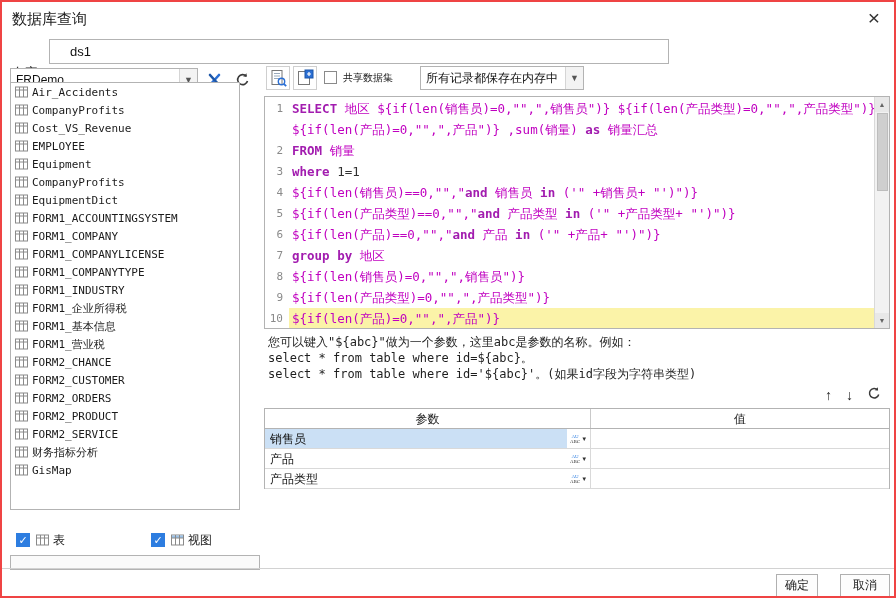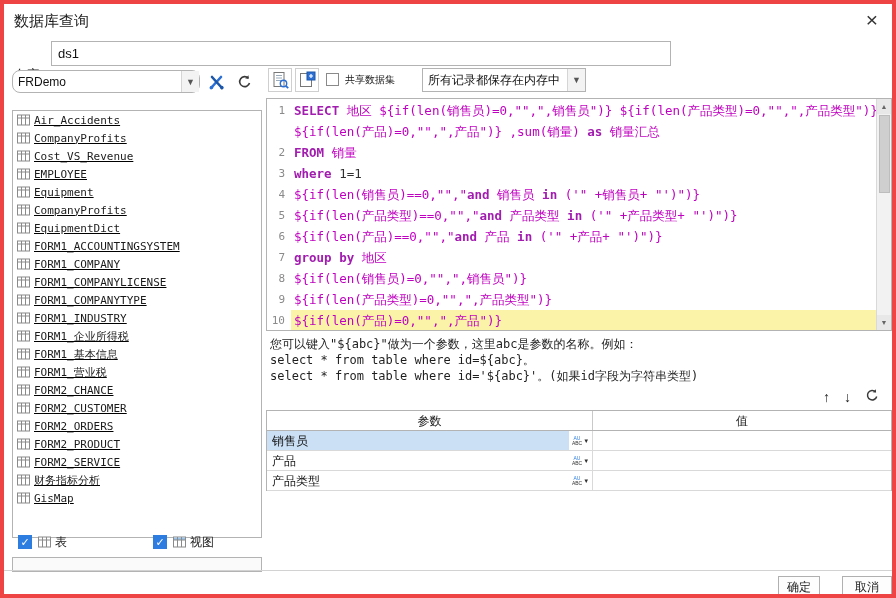--- a/index.html
+++ b/index.html
@@ -1,36 +1,36 @@
 <!DOCTYPE html>
 <html><head>
 <meta charset="utf-8">
 <style>
   * { margin:0; padding:0; box-sizing:border-box; }
   html,body { background:#e9e9e9; font-family:"Liberation Sans", sans-serif; }
-  .dialog { position:relative; width:896px; height:598px; background:#ffffff; border:4px solid #ef4444; overflow:hidden; }
+  .dialog { position:relative; width:896px; height:598px; background:#ffffff; border:2px solid #ef4444; overflow:hidden; }
 
   
   .title { position:absolute; left:10px; top:8px; font-size:15px; color:#1b1b1b; }
   .close { position:absolute; right:14px; top:4px; font-size:21px; color:#333; cursor:pointer; line-height:24px; }
 
   
   .name-label { position:absolute; left:10px; top:42px; font-size:13px; color:#1b1b1b;margin-top:20px; }
-  .name-input { position:absolute; left:47px; top:37px; width:620px; height:25px; border:1px solid #b3b3b3; font-size:13px; padding-left:6px; font-family:"Liberation Sans",sans-serif; color:#111; }
+  .name-input { position:absolute; left:47px; top:37px; width:620px; height:25px; border:1px solid #b3b3b3; font-size:13px; padding-left:20px; font-family:"Liberation Sans",sans-serif; color:#111; }
 
   
   .combo { position:absolute; display:flex; align-items:center; border:1px solid #b3b3b3; background:#fff; font-size:12px; color:#111; cursor:pointer; }
   .combo .combo-text { flex:1; padding-left:5px; white-space:nowrap; overflow:hidden; }
   .combo .combo-arrow { width:18px; text-align:center; color:#555; font-size:9px; border-left:1px solid #d5d5d5; align-self:stretch; display:flex; align-items:center; justify-content:center; background:#f3f3f3; }
-  .ds-combo { left:8px; top:66px; width:188px; height:23px;border-radius:8px; }
+  .ds-combo { left:8px; top:66px; width:188px; height:23px; }
   .icon-btn { position:absolute; width:24px; height:23px; display:flex; align-items:center; justify-content:center; cursor:pointer; }
   .wrench-btn { left:201px; top:66px; }
   .refresh-btn { left:229px; top:66px; }
 
-  .table-list { position:absolute; left:8px; top:106px; width:250px; height:428px; border:1px solid #b3b3b3; background:#fff; overflow:hidden;text-decoration:underline; }
+  .table-list { position:absolute; left:8px; top:80px; width:230px; height:428px; border:1px solid #b3b3b3; background:#fff; overflow:hidden; }
   .list-item { height:18px; display:flex; align-items:center; gap:4px; padding-left:4px; cursor:default; }
   .list-item .list-label { font-family:"DejaVu Sans Mono", monospace; font-size:11px; color:#1a1a1a; white-space:nowrap; }
   .tbl-ico { display:inline-flex; width:13px; height:13px; align-items:center; justify-content:center; }
 
   .filter-row { position:absolute; left:8px; top:527px; width:250px; height:22px; display:flex; align-items:center; }
   .cbx { width:14px; height:14px; border:1px solid #2d7de0; background:#2d7de0; color:#fff; font-size:11px; line-height:13px; text-align:center; cursor:pointer; }
   .cbx-off { width:13px; height:13px; border:1px solid #8a8a8a; background:#fff; cursor:pointer; }
   .filter-label { font-size:12px; color:#1b1b1b; margin-left:4px; }
   .hstrip { position:absolute; left:8px; top:553px; width:250px; height:15px; border:1px solid #b3b3b3; background:#fafafa; }
 
@@ -58,21 +58,21 @@
   .vs-thumb { position:absolute; top:16px; left:2px; width:11px; height:78px; background:#cfcfcf; border:1px solid #bdbdbd; cursor:pointer; }
 
   
   .help { position:absolute; left:266px; top:332px; width:620px; font-family:"DejaVu Sans Mono", monospace; font-size:12px; color:#1e1e1e; line-height:16px; }
 
   
   .param-tools { position:absolute; right:12px; top:384px; display:flex; align-items:center; gap:14px; }
   .arrow-btn { font-size:14px; color:#222; cursor:pointer; line-height:16px; }
 
   
-  .param-table { position:absolute; left:262px; top:406px; width:626px; border-top:1px solid #b3b3b3; border-left:1px solid #b3b3b3; border-right:1px solid #b3b3b3; background:#fff; }
+  .param-table { position:absolute; left:262px; top:406px; width:626px; border-top:1px solid #b3b3b3; border-left:1px solid #b3b3b3; border-right:1px solid #b3b3b3; background:#fff;font-family:Liberation Serif, serif; }
   .p-header { display:flex; height:20px; border-bottom:1px solid #b3b3b3; font-size:12px; color:#1b1b1b; }
   .p-h-name { width:326px; text-align:center; line-height:20px; border-right:1px solid #c9c9c9; }
   .p-h-value { flex:1; text-align:center; line-height:20px; }
   .param-row { display:flex; height:20px; border-bottom:1px solid #d9d9d9; font-size:12px; }
   .p-name { width:302px; line-height:20px; padding-left:5px; color:#111; cursor:default; }
   .p-type { width:24px; display:flex; align-items:center; justify-content:center; border-right:1px solid #d9d9d9; cursor:pointer; background:#fff; }
   .type-ico { display:flex; flex-direction:column; align-items:center; line-height:5px; }
   .type-ico .t1 { font-size:5px; color:#2d7de0; }
   .type-ico .t2 { font-size:5px; color:#333; }
   .mini-arrow { font-size:6px; color:#333; margin-left:1px; }

